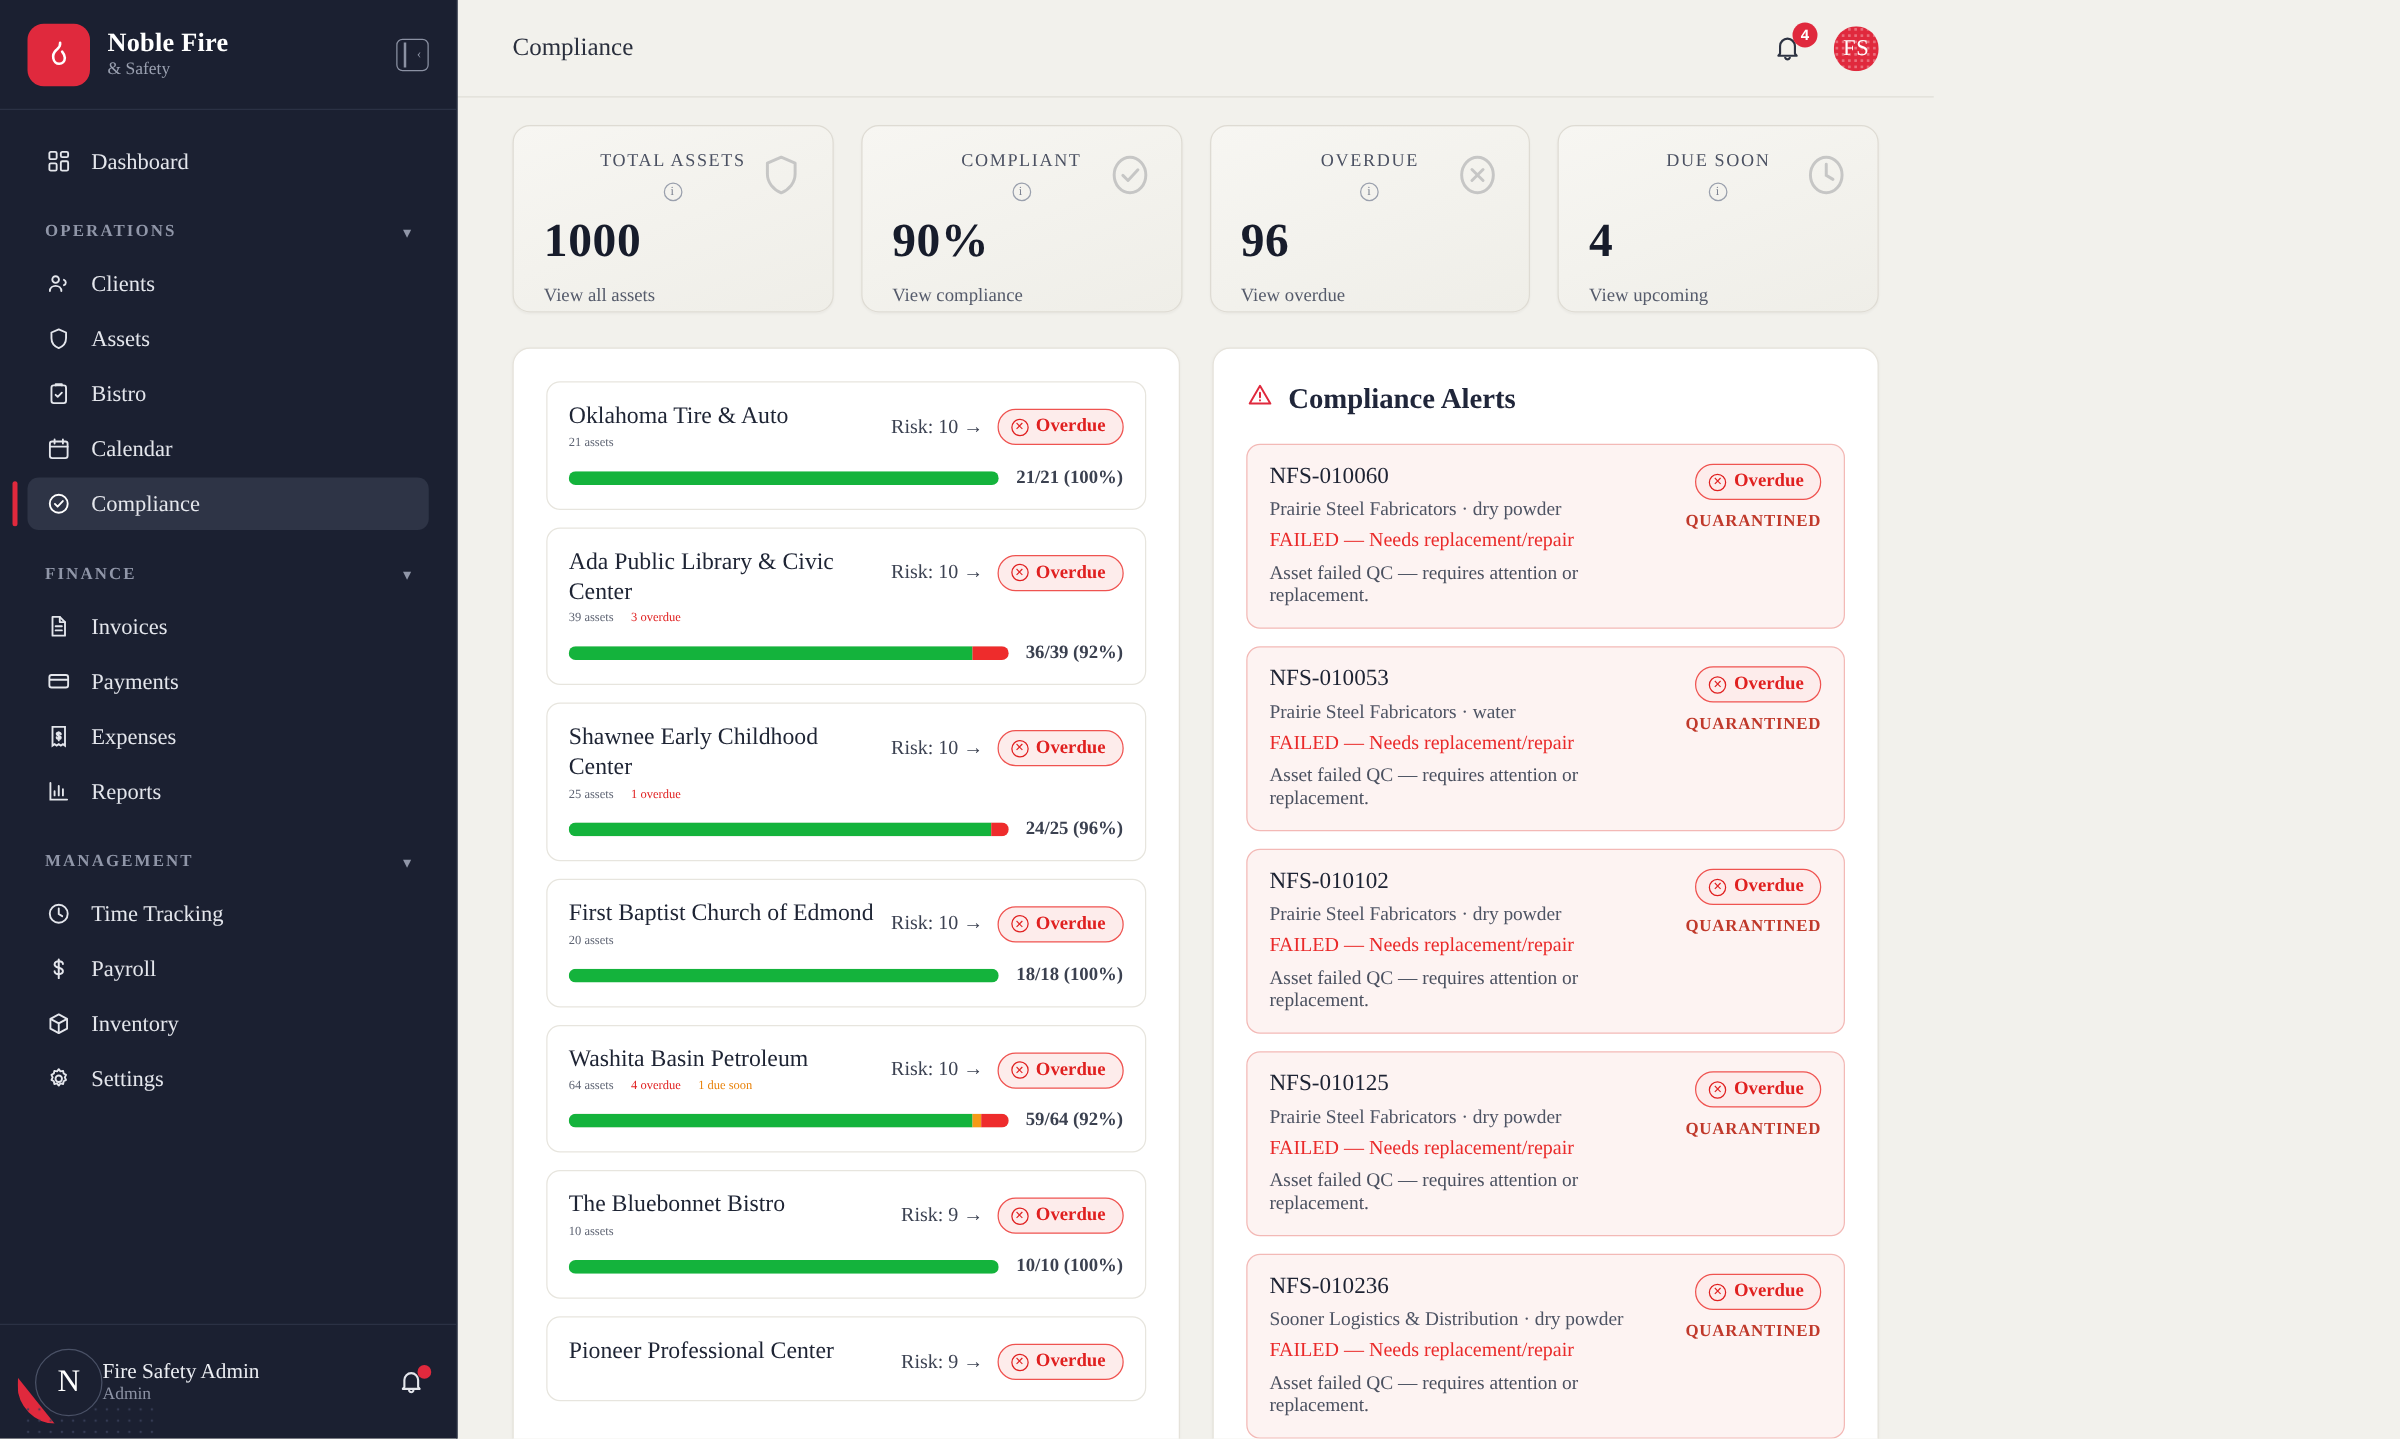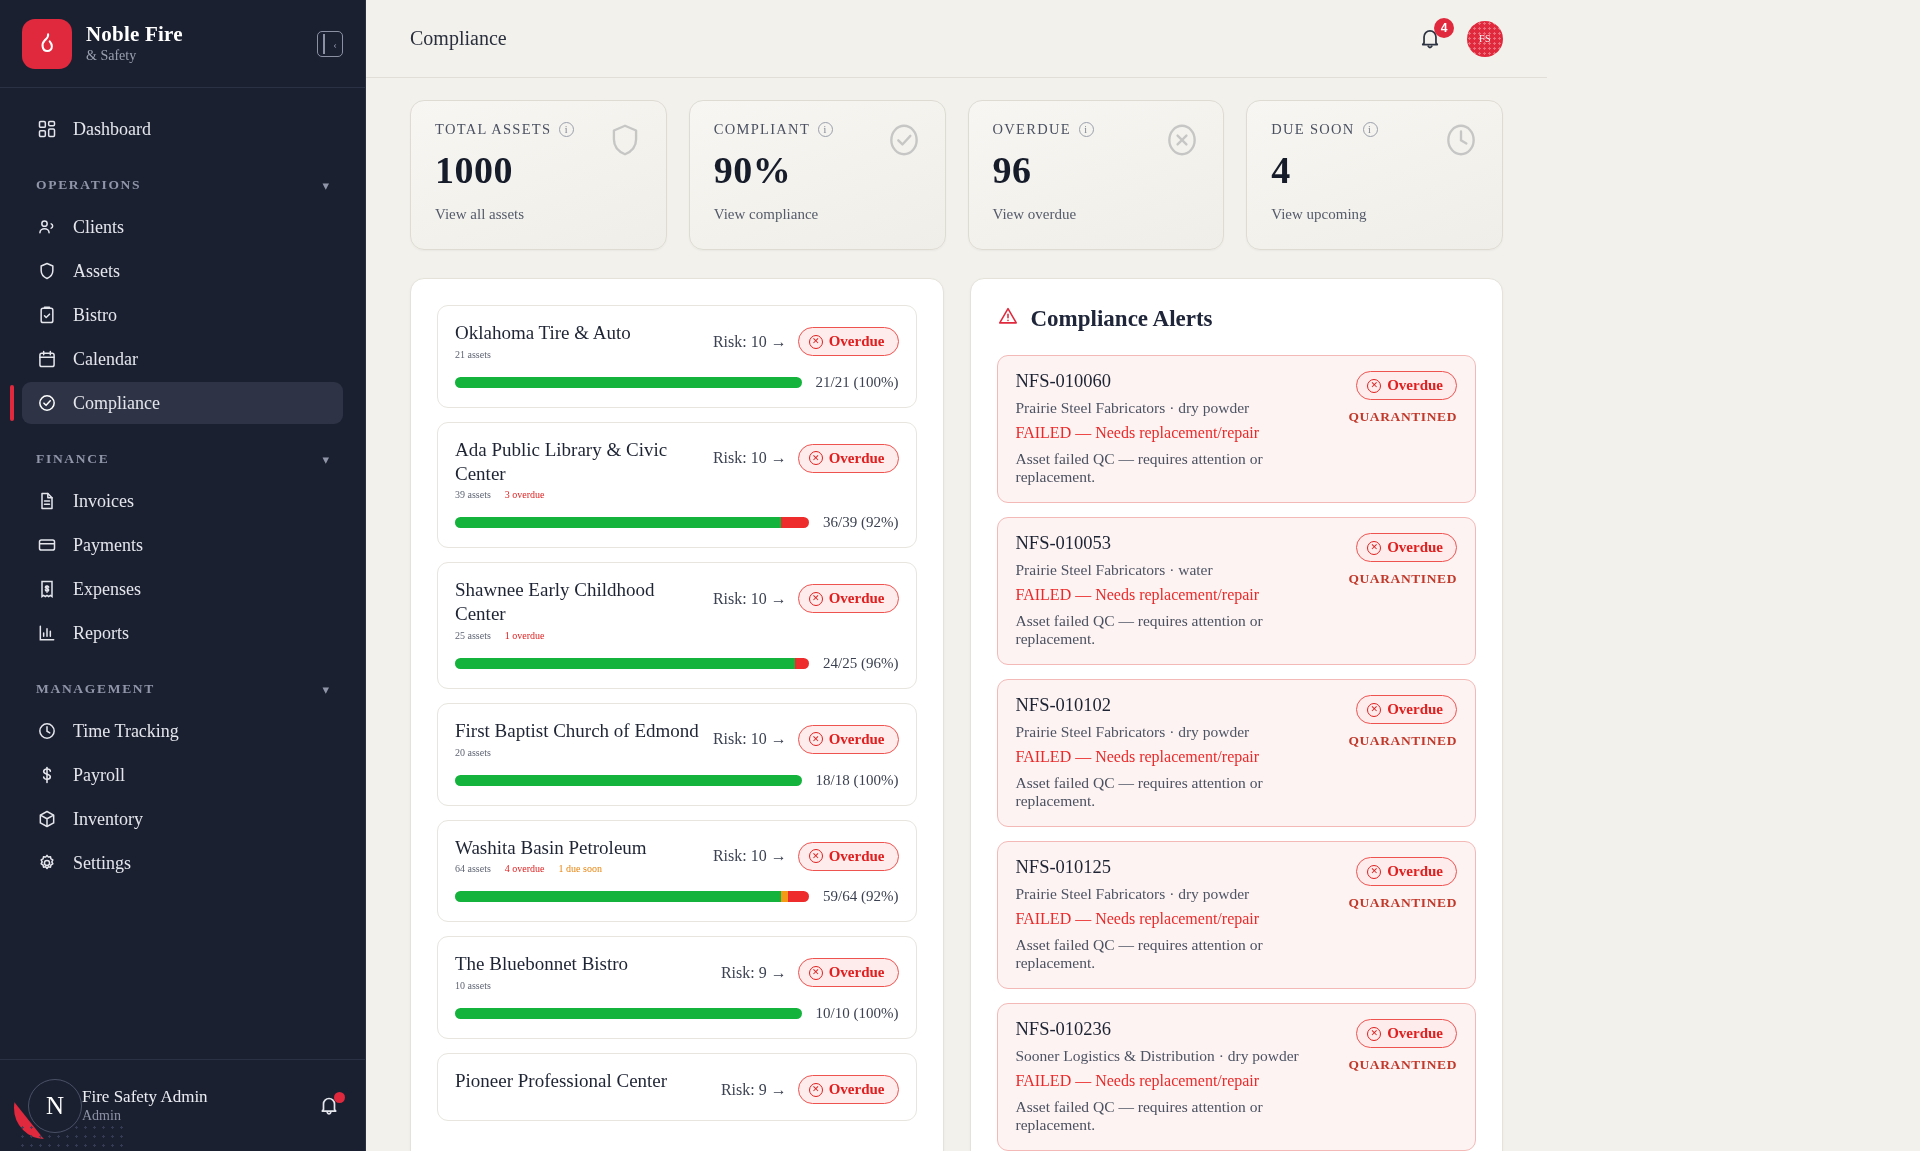--- a/index.html
+++ b/index.html
@@ -106,38 +106,38 @@
   .topbar-right { display: flex; align-items: center; gap: 22px; }
   .bell-wrap { position: relative; width: 28px; height: 28px; cursor: pointer; }
   .bell-badge {
     position: absolute; top: -7px; right: -9px; min-width: 20px; height: 20px;
     border-radius: 10px; background: #e0293d; color: #fff; font-size: 12px;
     display: flex; align-items: center; justify-content: center; padding: 0 5px;
     font-family: "Liberation Sans", sans-serif; font-weight: bold;
   }
   .top-avatar {
     width: 36px; height: 36px; border-radius: 50%; background: #e0293d; color: #fff;
-    display: flex; align-items: center; justify-content: center; font-size: 10px;
+    display: flex; align-items: center; justify-content: center; font-size: 18px;
     letter-spacing: .5px; cursor: pointer;
     background-image: radial-gradient(circle, rgba(255,255,255,.32) 1px, transparent 1.1px);
     background-size: 5px 5px;
   }
 
   .content { flex: 1; padding: 22px 44px 0 44px; overflow: hidden; }
 
   
   .kpi-row { display: flex; gap: 22px; margin-bottom: 28px; }
   .kpi-card {
     flex: 1; height: 150px; border-radius: 14px; border: 1px solid #dedbd3;
     background: linear-gradient(160deg,#f7f6f2 0%, #efeee8 100%);
     padding: 20px 24px; position: relative; overflow: hidden; cursor: pointer;
     box-shadow: 0 1px 2px rgba(30,30,30,.04);
   }
   .kpi-label {
-    font-size: 14.5px; letter-spacing: 1.3px; color: #4b5162; display: flex; align-items: center; gap: 8px;
+    font-size: 14.5px; letter-spacing: 1.3px; color: #4b5162; display: flex; align-items: center; gap: 8px; flex-direction: column;
   }
   .info-i {
     width: 15px; height: 15px; border-radius: 50%; border: 1px solid #9aa0ad;
     font-size: 10px; display: inline-flex; align-items: center; justify-content: center;
     color: #7d8391; font-family: "Liberation Serif", serif; cursor: pointer;
   }
   .kpi-value { font-size: 38px; font-weight: bold; margin-top: 10px; color: #171c2b; letter-spacing: .5px; }
   .kpi-link { font-size: 15px; color: #555b6b; margin-top: 14px; cursor: pointer; }
   .kpi-icon { position: absolute; right: 22px; top: 18px; opacity: .22; }
 
@@ -166,21 +166,21 @@
     display: inline-flex; align-items: center; gap: 6px;
     border: 1.4px solid #ef5350; background: #fdeceb; color: #e02020;
     border-radius: 999px; padding: 5px 13px 5px 10px; font-size: 15px; font-weight: bold;
     white-space: nowrap;
   }
   .pill .x {
     width: 14px; height: 14px; border-radius: 50%; border: 1.3px solid #e02020;
     font-size: 9px; display: inline-flex; align-items: center; justify-content: center;
     font-weight: normal; line-height: 1;
   }
-  .cr-bar-line { display: flex; align-items: center; gap: 14px; margin-top: 14px; }
+  .cr-bar-line { display: flex; align-items: center; gap: 14px; margin-top: 14px; font-weight: bold; }
   .bar {
     flex: 1; height: 11px; border-radius: 999px; background: #edebe5; overflow: hidden;
     display: flex;
   }
   .bar i { display: block; height: 100%; }
   .bar .g { background: #14b33c; }
   .bar .o { background: #f59a16; }
   .bar .r { background: #ee2c2c; }
   .cr-count { font-size: 15px; color: #3b4150; white-space: nowrap; }
 

